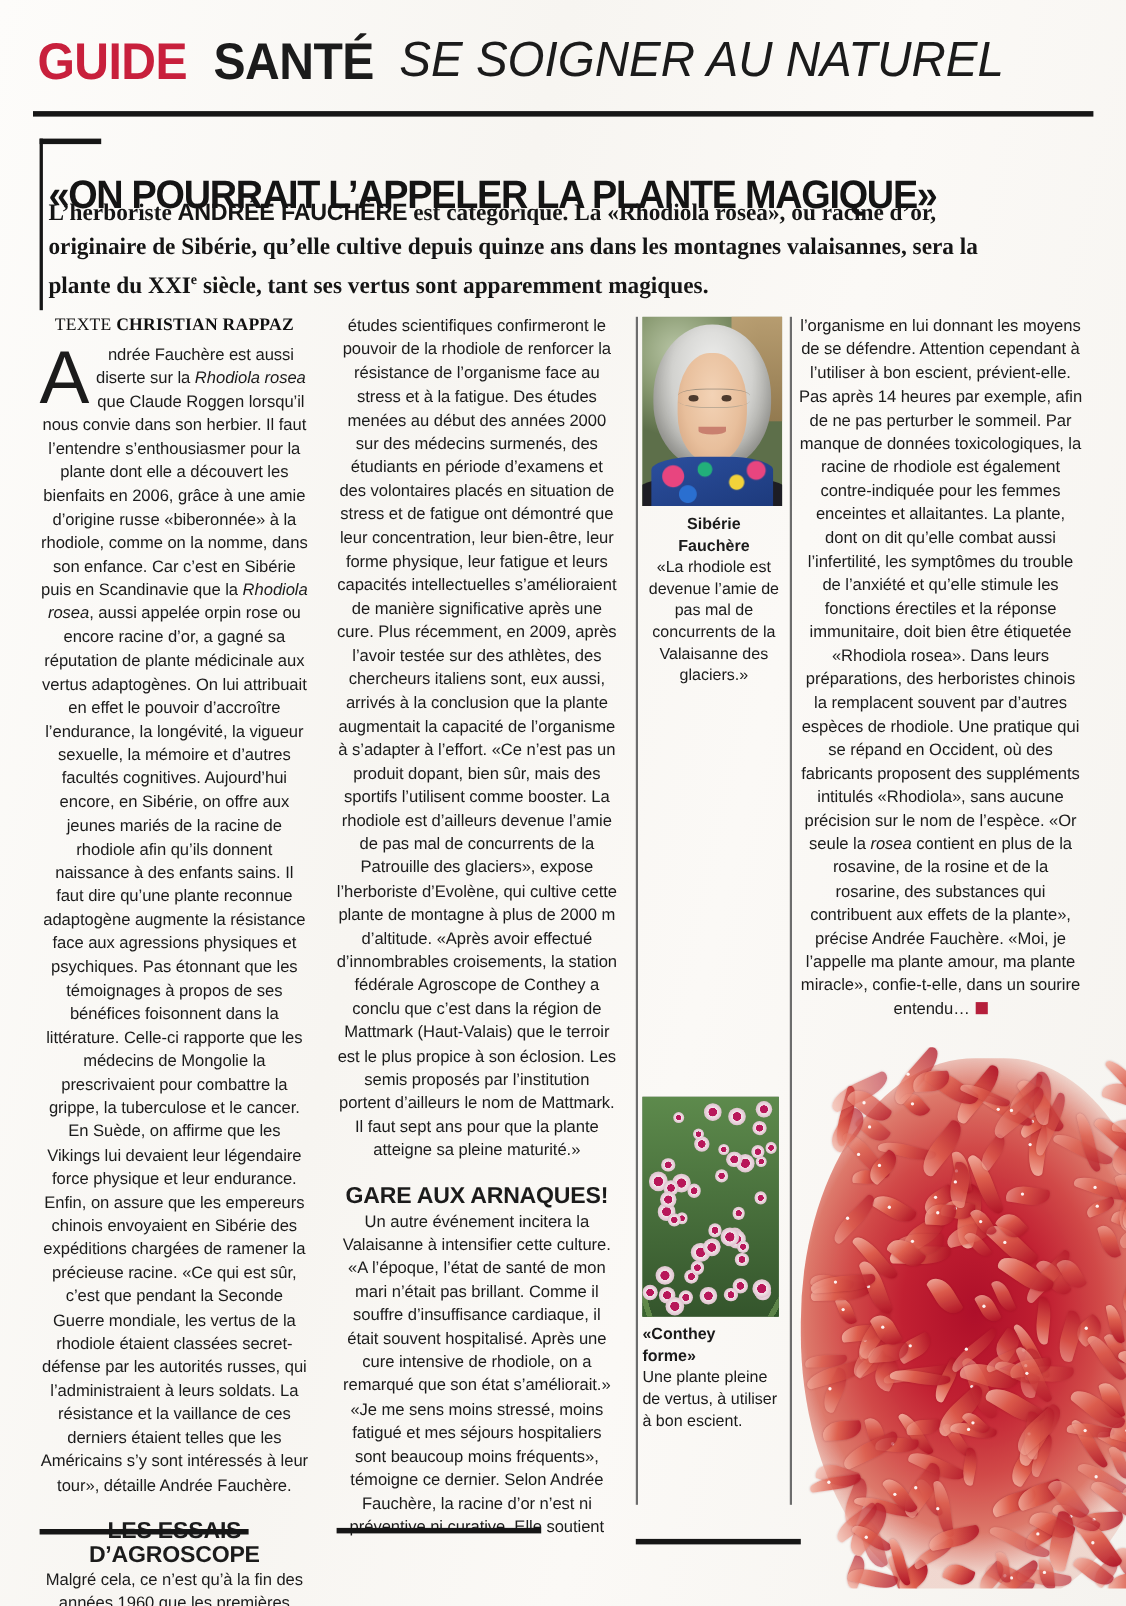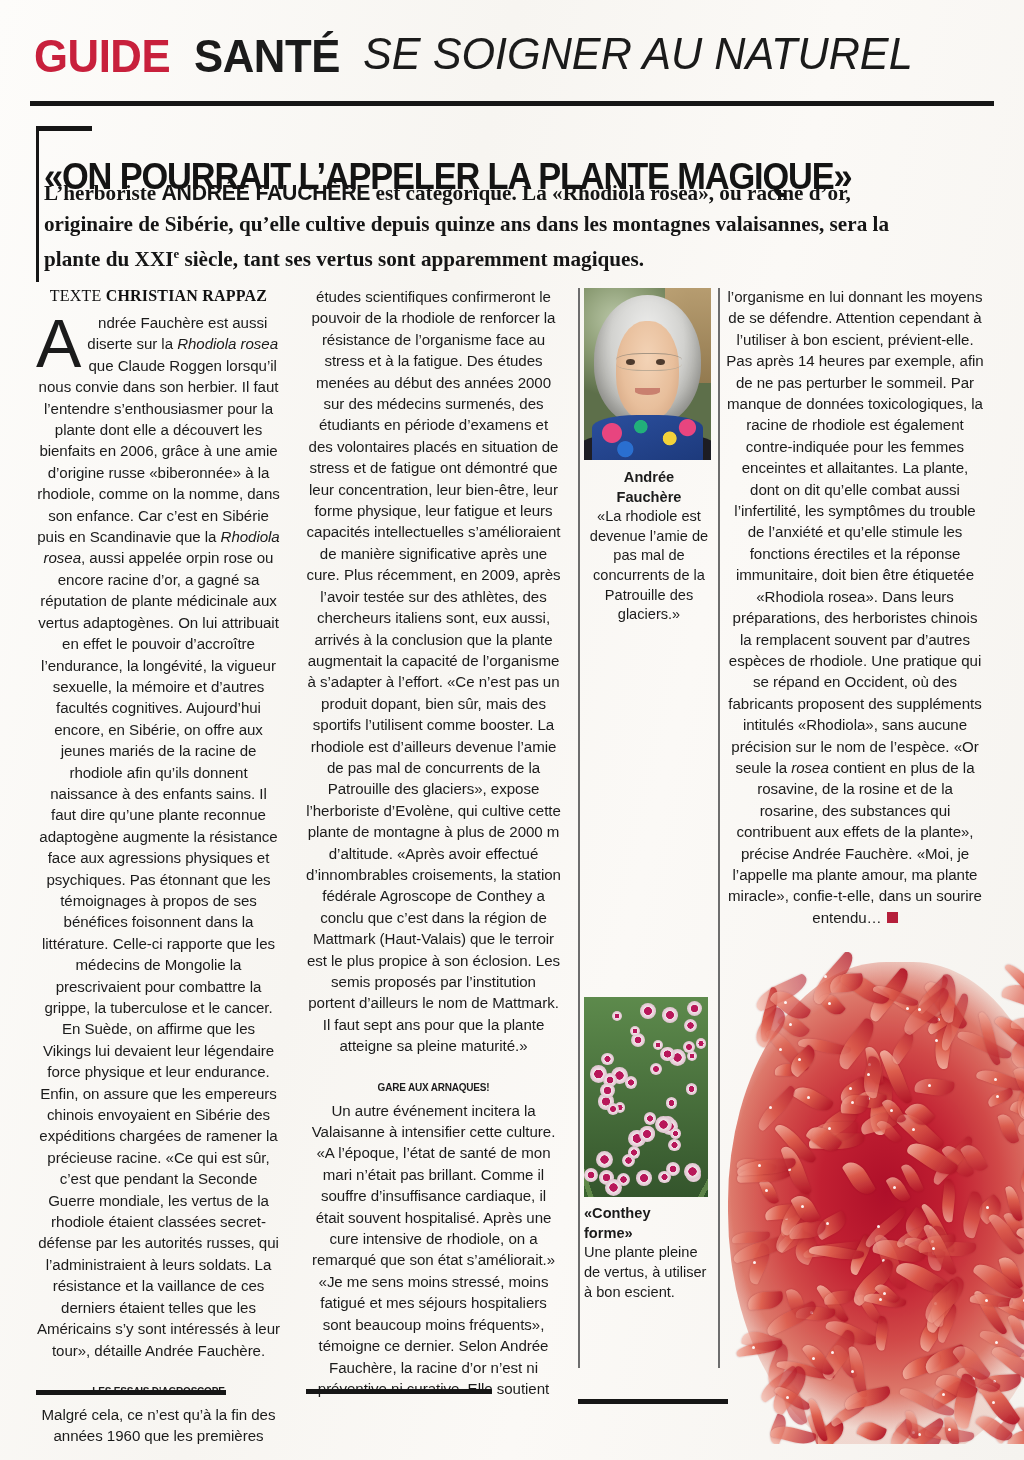--- a/index.html
+++ b/index.html
@@ -154,21 +154,21 @@
     float: left;
     font-size: 68px;
     line-height: 55px;
     padding: 4px 3px 0 0;
     font-weight: normal;
     font-family: "Liberation Sans", sans-serif;
   }
 
   .subhead {
     font-weight: bold;
-    font-size: 10px;
+    font-size: 21px;
     line-height: 22px;
     letter-spacing: -0.2px;
     margin-top: 20px;
     margin-bottom: 1px;
   }
 
   .endmark {
     display: inline-block;
     width: 11px;
     height: 11px;
@@ -401,23 +401,23 @@
       <div class="face"></div>
       <div class="eye l"></div>
       <div class="eye r"></div>
       <div class="glasses"></div>
       <div class="mouth"></div>
       <div class="shoulders"></div>
       <div class="scarf"></div>
     </div>
 
     <div class="caption">
-      <span class="who">Andrée</span>
+      <span class="who">Sibérie</span>
       <span class="who">Fauchère</span>
-      <span>«La rhodiole est devenue l’amie de pas mal de concurrents de la Patrouille des glaciers.»</span>
+      <span>«La rhodiole est devenue l’amie de pas mal de concurrents de la Valaisanne des glaciers.»</span>
     </div>
 
     <div style="height:372px"></div>
 
     <div class="photo-plant">
       <div class="leaves"></div>
       <div class="blooms">
           <div class="bloom" style="width: 10.0004px; height: 10.0004px; left: 103.126px; top: 54.3766px;"></div>
           <div class="bloom" style="width: 11.6844px; height: 11.6844px; left: 81.6895px; top: 100.15px;"></div>
           <div class="bloom" style="width: 12.6345px; height: 12.6345px; left: 84.2299px; top: 141.954px;"></div>

